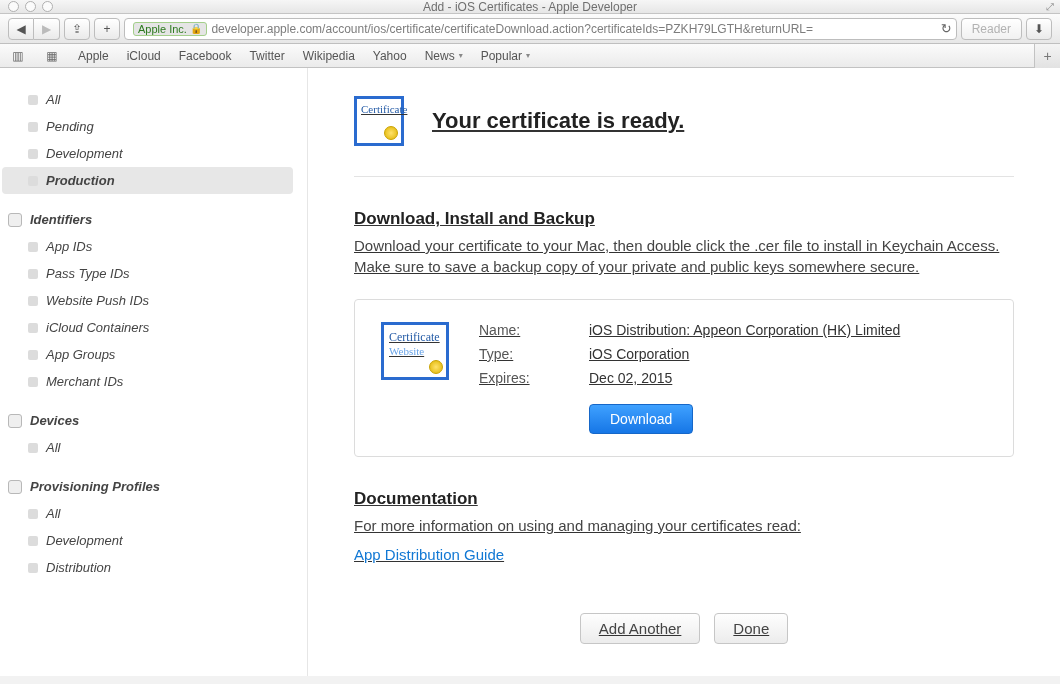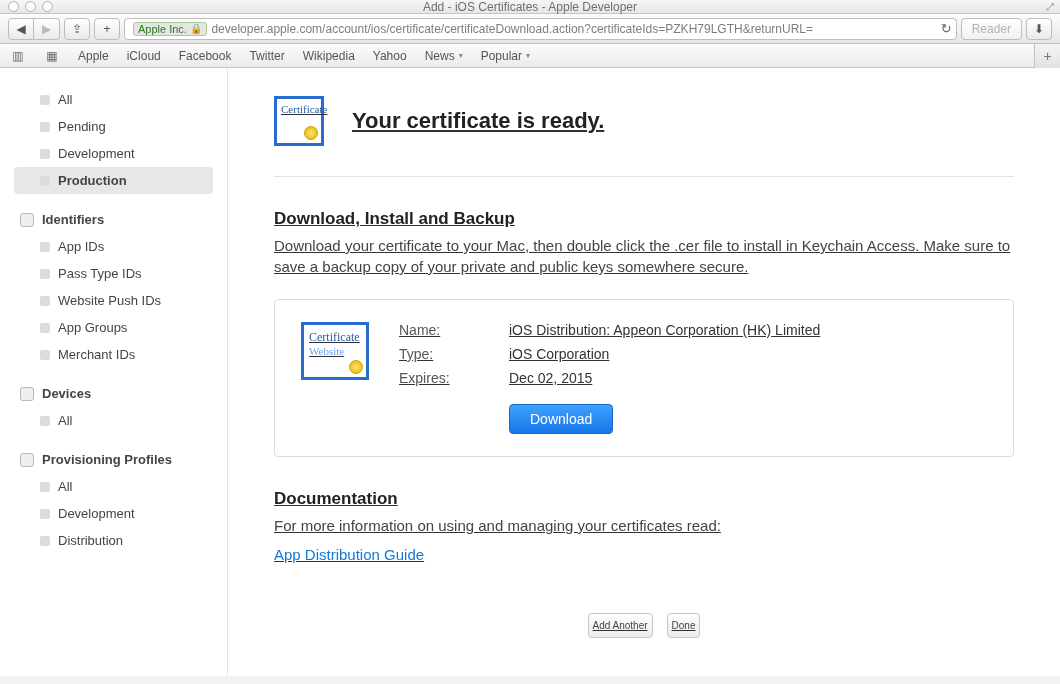--- a/index.html
+++ b/index.html
@@ -29,21 +29,21 @@
 
 
 .bookmarks { height:24px; background:linear-gradient(#fbfbfb,#ebebeb); border-bottom:1px solid #c2c2c2; display:flex; align-items:center; padding:0 10px; gap:18px; color:#555; font-size:12px; position:relative;}
 .bookmarks .icon { width:16px; text-align:center; color:#6a6a6a;}
 .bookmarks .item { display:flex; align-items:center; gap:4px;}
 .bookmarks .caret { font-size:8px; color:#888;}
 .addtab { position:absolute; right:0; top:0; height:24px; width:26px; border-left:1px solid #c2c2c2; background:linear-gradient(#f4f4f4,#e2e2e2); display:flex; align-items:center; justify-content:center; color:#777; font-size:14px;}
 
 
 .page { display:flex; height:calc(684px - 22px - 30px - 24px); background:#fff; }
-.sidebar { width:228px; border-right:1px solid #e6e6e6; padding:6px 14px 14px 14px; overflow:auto;}
+.sidebar { width:308px; border-right:1px solid #e6e6e6; padding:6px 14px 14px 2px; overflow:auto;font-style:italic;}
 .section { margin-top:12px; }
 .section .head { display:flex; align-items:center; gap:8px; font-weight:600; color:#444; padding:6px 6px; border-radius:4px; }
 .subitem { display:flex; align-items:center; gap:8px; padding:6px 6px 6px 26px; border-radius:4px; color:#444;}
 .subitem .bullet, .section .head .bullet { width:10px; height:10px; border-radius:2px; background:#dcdcdc; display:inline-block; }
 .subitem.first { margin-top:0; }
 .subitem.active { background:#e7e7e7; font-weight:600; }
 .deviceicon, .profileicon, .idicon { width:14px; height:14px; border:1px solid #b8b8b8; border-radius:3px; background:#efefef; display:inline-block;}
 
 .main { flex:1; padding:18px 46px; overflow:auto;text-decoration:underline;}
 .cert-head { display:flex; align-items:center; gap:28px; padding:10px 0 30px 0; border-bottom:1px solid #e3e3e3;}
@@ -59,21 +59,21 @@
 p.body { font-size:15px; color:#444; margin-top:6px; line-height:1.4;}
 
 .card { border:1px solid #dcdcdc; border-radius:4px; margin-top:22px; padding:22px 26px; display:flex; gap:30px; align-items:flex-start;}
 .kv { display:grid; grid-template-columns:80px 1fr; row-gap:8px; column-gap:30px; font-size:14px; color:#333; }
 .kv .k { color:#555;}
 .dl-row { grid-column:2; margin-top:10px; }
 .btn-primary { background:linear-gradient(#3fa1ff,#1676e6); color:#fff; border:1px solid #1667c8; border-radius:4px; padding:6px 20px; font-size:14px; font-weight:500; cursor:pointer;}
 .doc a { color:#1178d4; text-decoration:none; font-size:15px;margin-top:16px;}
 
 .footer { margin-top:30px; display:flex; justify-content:center; gap:14px; padding:20px 0; }
-.btn-sec { background:linear-gradient(#fefefe,#ececec); border:1px solid #c6c6c6; border-radius:4px; padding:6px 4px; font-size:10px; color:#444; cursor:pointer;}
+.btn-sec { background:linear-gradient(#fefefe,#ececec); border:1px solid #c6c6c6; border-radius:4px; padding:6px 18px; font-size:15px; color:#444; cursor:pointer;}
 </style>
 </head>
 <body>
 
 <div class="titlebar">
   <div class="traffic">
     <span></span>
     <span></span>
     <span></span>
   </div>
@@ -164,20 +164,24 @@
           <span class="bullet"></span>
           <span>App IDs</span>
         </div>
       <div class="subitem">
           <span class="bullet"></span>
           <span>Pass Type IDs</span>
         </div>
       <div class="subitem">
           <span class="bullet"></span>
           <span>Website Push IDs</span>
+        </div>
+      <div class="subitem">
+          <span class="bullet"></span>
+          <span>iCloud Containers</span>
         </div>
       <div class="subitem">
           <span class="bullet"></span>
           <span>App Groups</span>
         </div>
       <div class="subitem">
           <span class="bullet"></span>
           <span>Merchant IDs</span>
         </div>
     </div>

